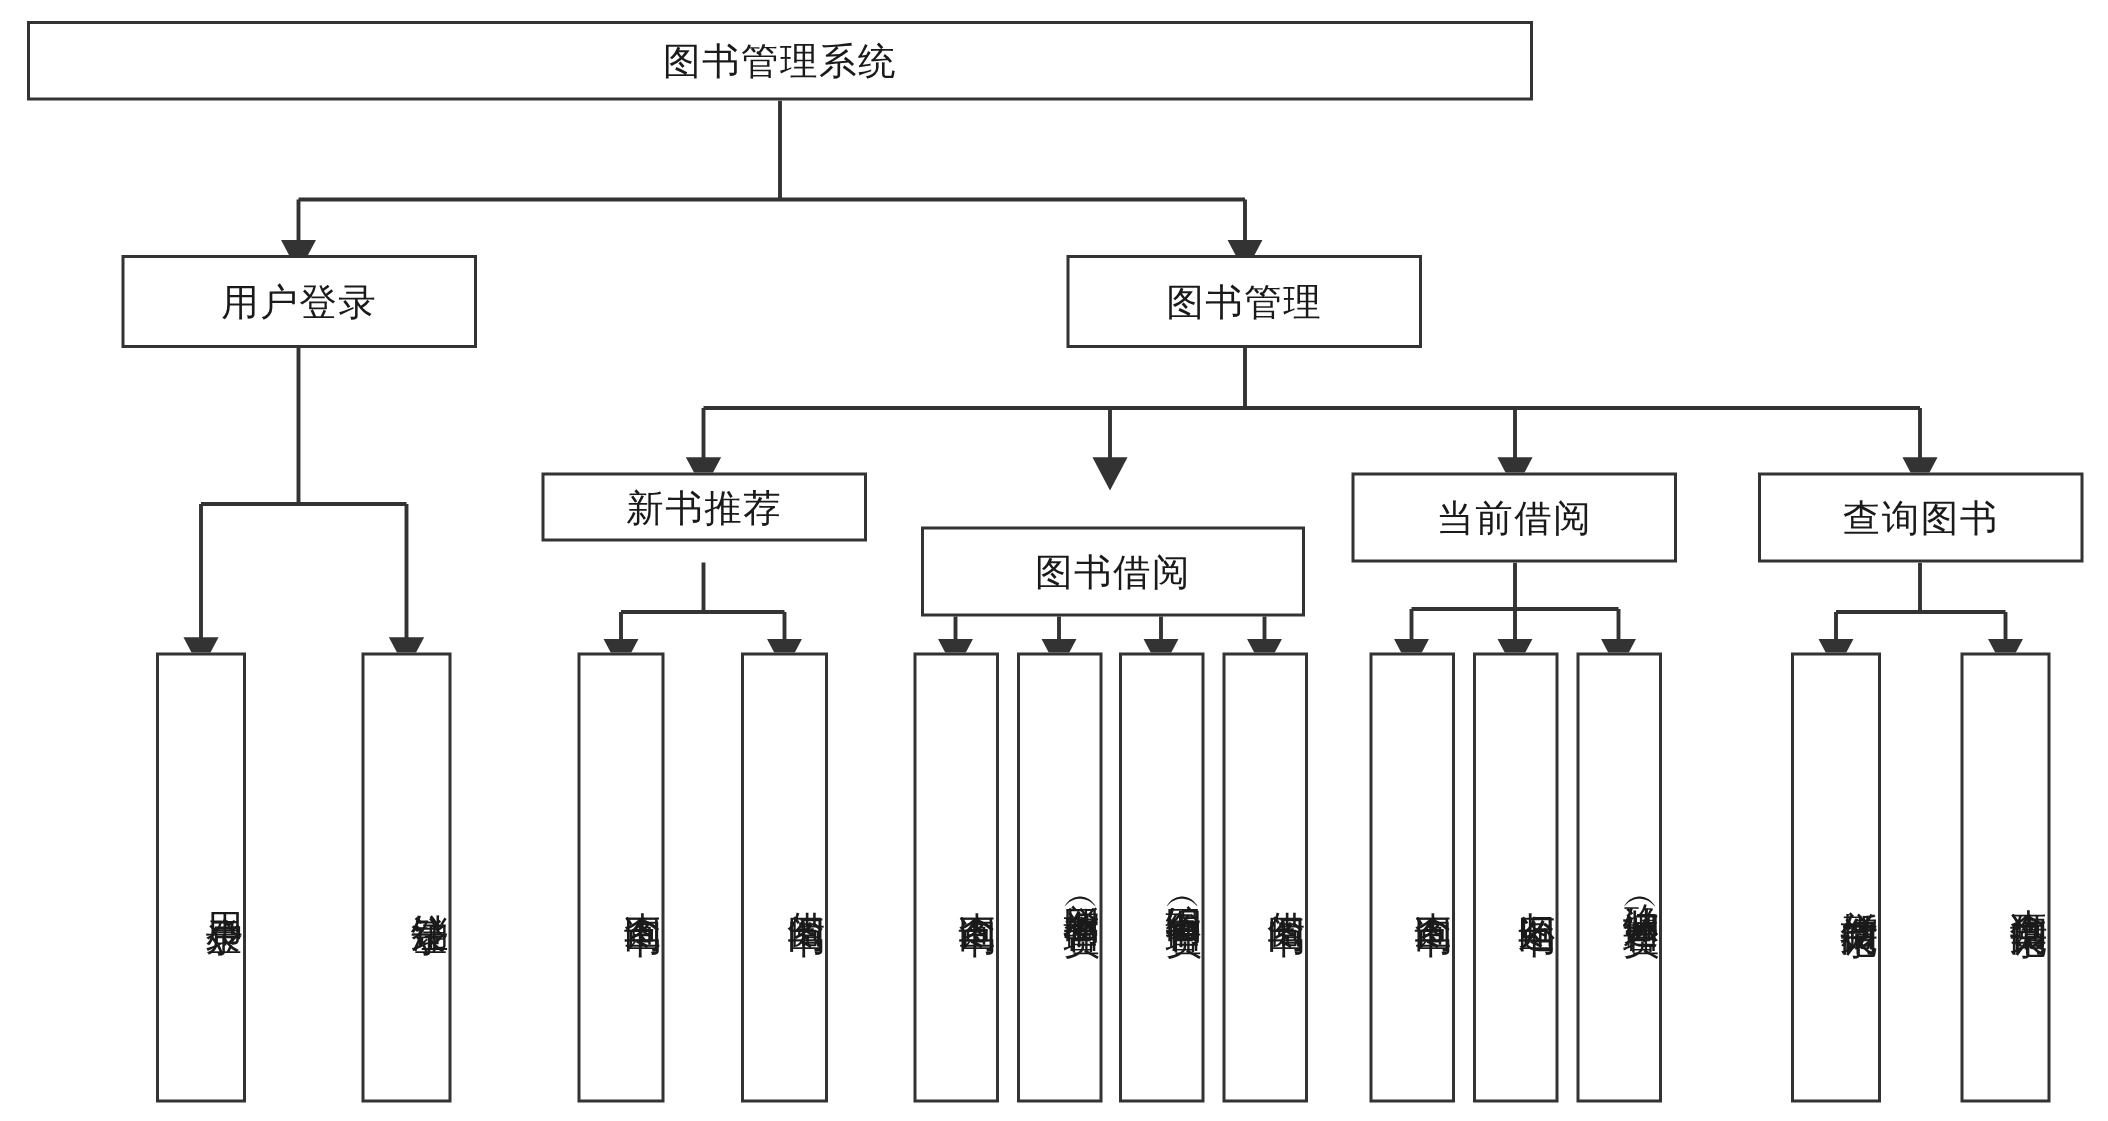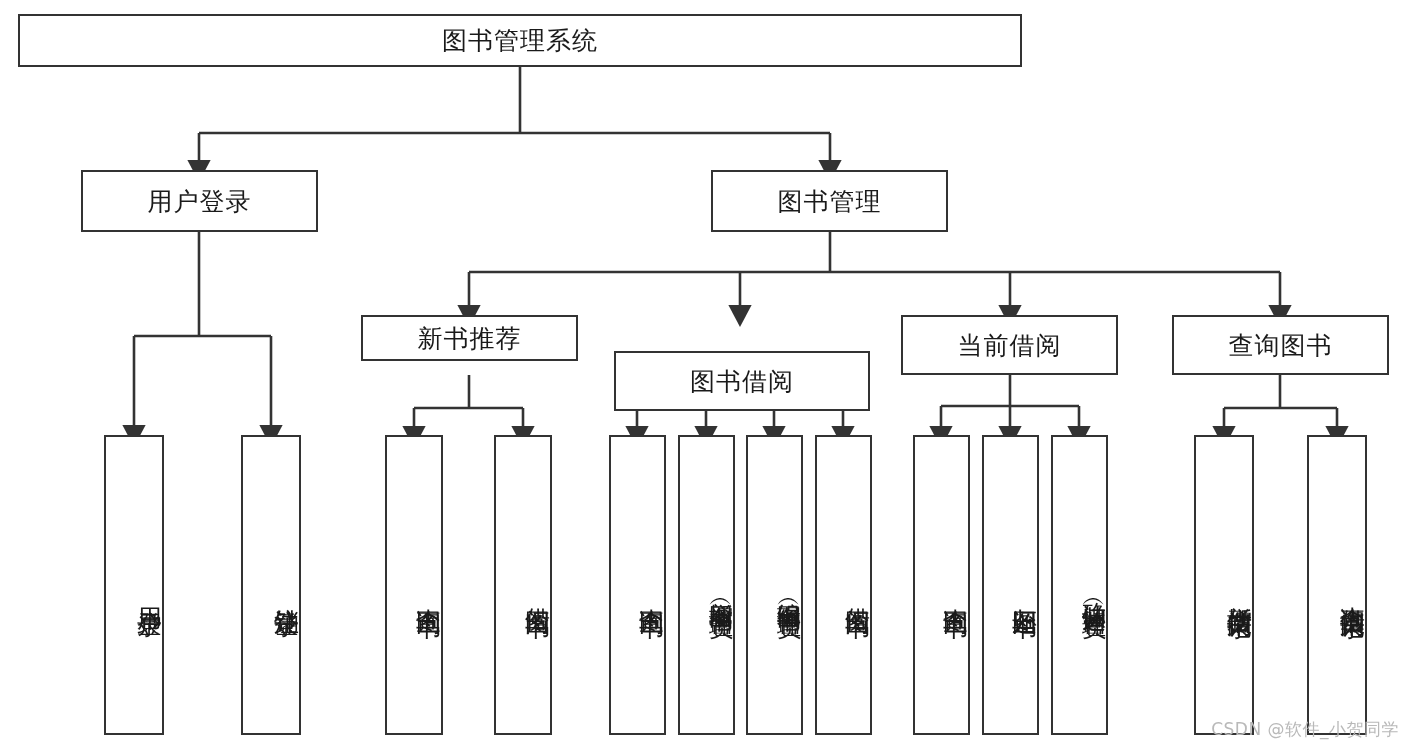--- a/index.html
+++ b/index.html
@@ -94,15 +94,14 @@
   <div class="node v tall" style="left:746px;top:435px;width:57px;height:300px;">编辑图书（管理员）</div>
   <div class="node v" style="left:815px;top:435px;width:57px;height:300px;">借阅图书</div>
 
   <div class="node v" style="left:913px;top:435px;width:57px;height:300px;">查询图书</div>
   <div class="node v" style="left:982px;top:435px;width:57px;height:300px;">归还图书</div>
   <div class="node v tall" style="left:1051px;top:435px;width:57px;height:300px;">确认归还（管理员）</div>
 
   <div class="node v" style="left:1194px;top:435px;width:60px;height:300px;">新增借阅记录</div>
   <div class="node v" style="left:1307px;top:435px;width:60px;height:300px;">查询借阅记录</div>
 
-  <div class="watermark">CSDN @软件_小贺同学</div>
 
 </div>
 
 </body></html>

